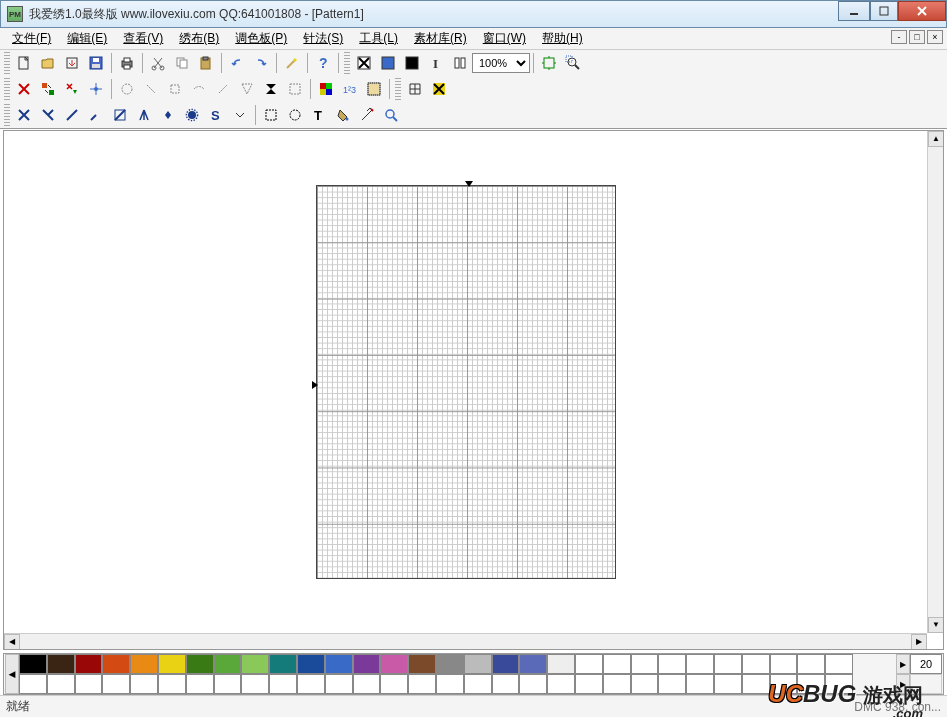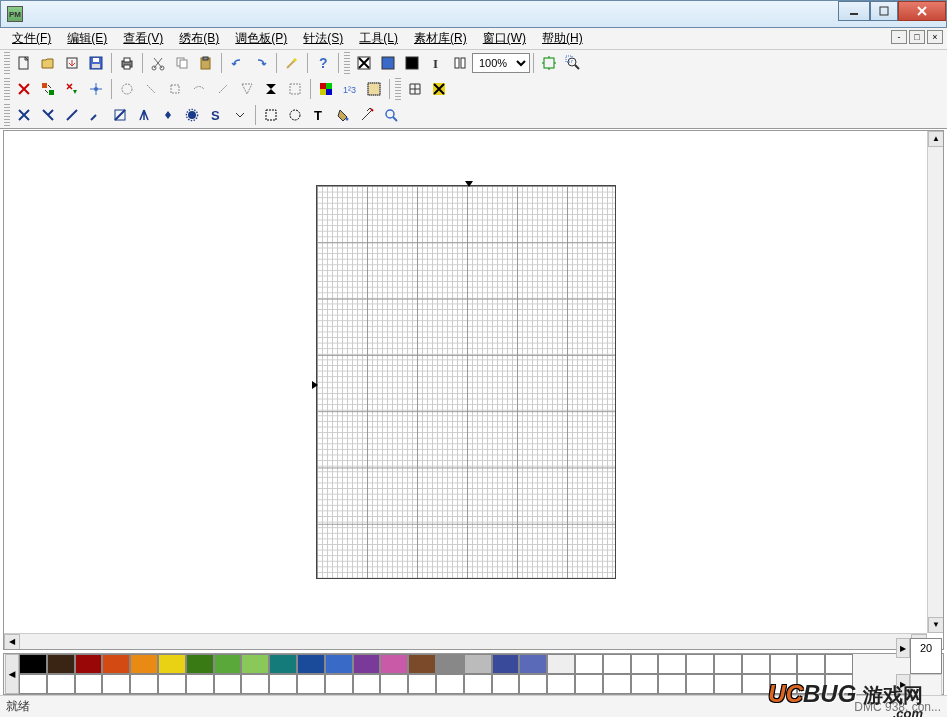--- a/index.html
+++ b/index.html
@@ -52,41 +52,42 @@
 .scroll-h .scroll-arrow:last-child { margin-left: auto; }
 
 
 .palette-area { position: absolute; left: 3px; right: 3px; bottom: 22px; height: 42px; background: #f4f4f4; border: 1px solid #999; display: flex; align-items: center; padding: 1px; }
 .palette-nav { width: 14px; height: 40px; background: #e8e8e8; border: 1px solid #bbb; display: flex; align-items: center; justify-content: center; font-size: 9px; cursor: pointer; }
 .palette-swatches { display: flex; flex-wrap: wrap; height: 40px; width: 836px; align-content: flex-start; }
 .swatch { width: 27.8px; height: 20px; border: 1px solid #888; cursor: pointer; }
 .swatch.empty { background: #fff; }
 .palette-right { display: flex; flex-direction: column; margin-left: auto; }
 .palette-nav-sm { width: 14px; height: 20px; background: #e8e8e8; border: 1px solid #bbb; display: flex; align-items: center; justify-content: center; font-size: 8px; cursor: pointer; }
-.palette-count { width: 32px; height: 36px; background: #fff; border: 1px solid #888; text-align: center; line-height: 18px; font-size: 11px; }
+.palette-count { width: 32px; height: 20px; background: #fff; border: 1px solid #888; text-align: center; line-height: 18px; font-size: 11px; }
 
 
 .statusbar { position: absolute; left: 0; right: 0; bottom: 0; height: 22px; background: #f4f4f4; border-top: 1px solid #ccc; display: flex; align-items: center; padding: 0 6px; font-size: 12px; color: #333; }
 .status-info { margin-left: auto; color: #777; font-size: 12px; }
 
 
 .watermark { position: absolute; right: 24px; bottom: 8px; font-family: Arial Black, sans-serif; font-size: 24px; font-weight: 700; font-style: italic; pointer-events: none; z-index: 100; white-space: nowrap; }
 .watermark .uc { color: #d62; text-shadow: 1px 1px 0 #000, -1px -1px 0 #000, 1px -1px 0 #000, -1px 1px 0 #000; }
 .watermark .bug { color: #222; text-shadow: 1px 1px 0 #fff; }
 .watermark .cn { font-size: 20px; color: #222; font-style: normal; }
 .watermark .com { position: absolute; right: 0; bottom: -12px; font-size: 13px; color: #222; font-style: italic; }
 
 
 .ic { stroke: #333; stroke-width: 1; fill: none; }
 </style>
 </head>
 <body>
 
 <div class="titlebar">
   <div class="app-icon">PM</div>
+  <span class="titlebar-text">我爱绣1.0最终版 www.ilovexiu.com QQ:641001808 - [Pattern1]</span>
   <div class="win-controls">
     <div class="win-btn">
         <svg width="12" height="12">
           <line x1="2" y1="9" x2="10" y2="9" stroke="#333" stroke-width="2"></line>
         </svg>
       </div>
     <div class="win-btn max">
         <svg width="12" height="12">
           <rect x="2" y="2" width="8" height="8" fill="none" stroke="#333"></rect>
         </svg>

